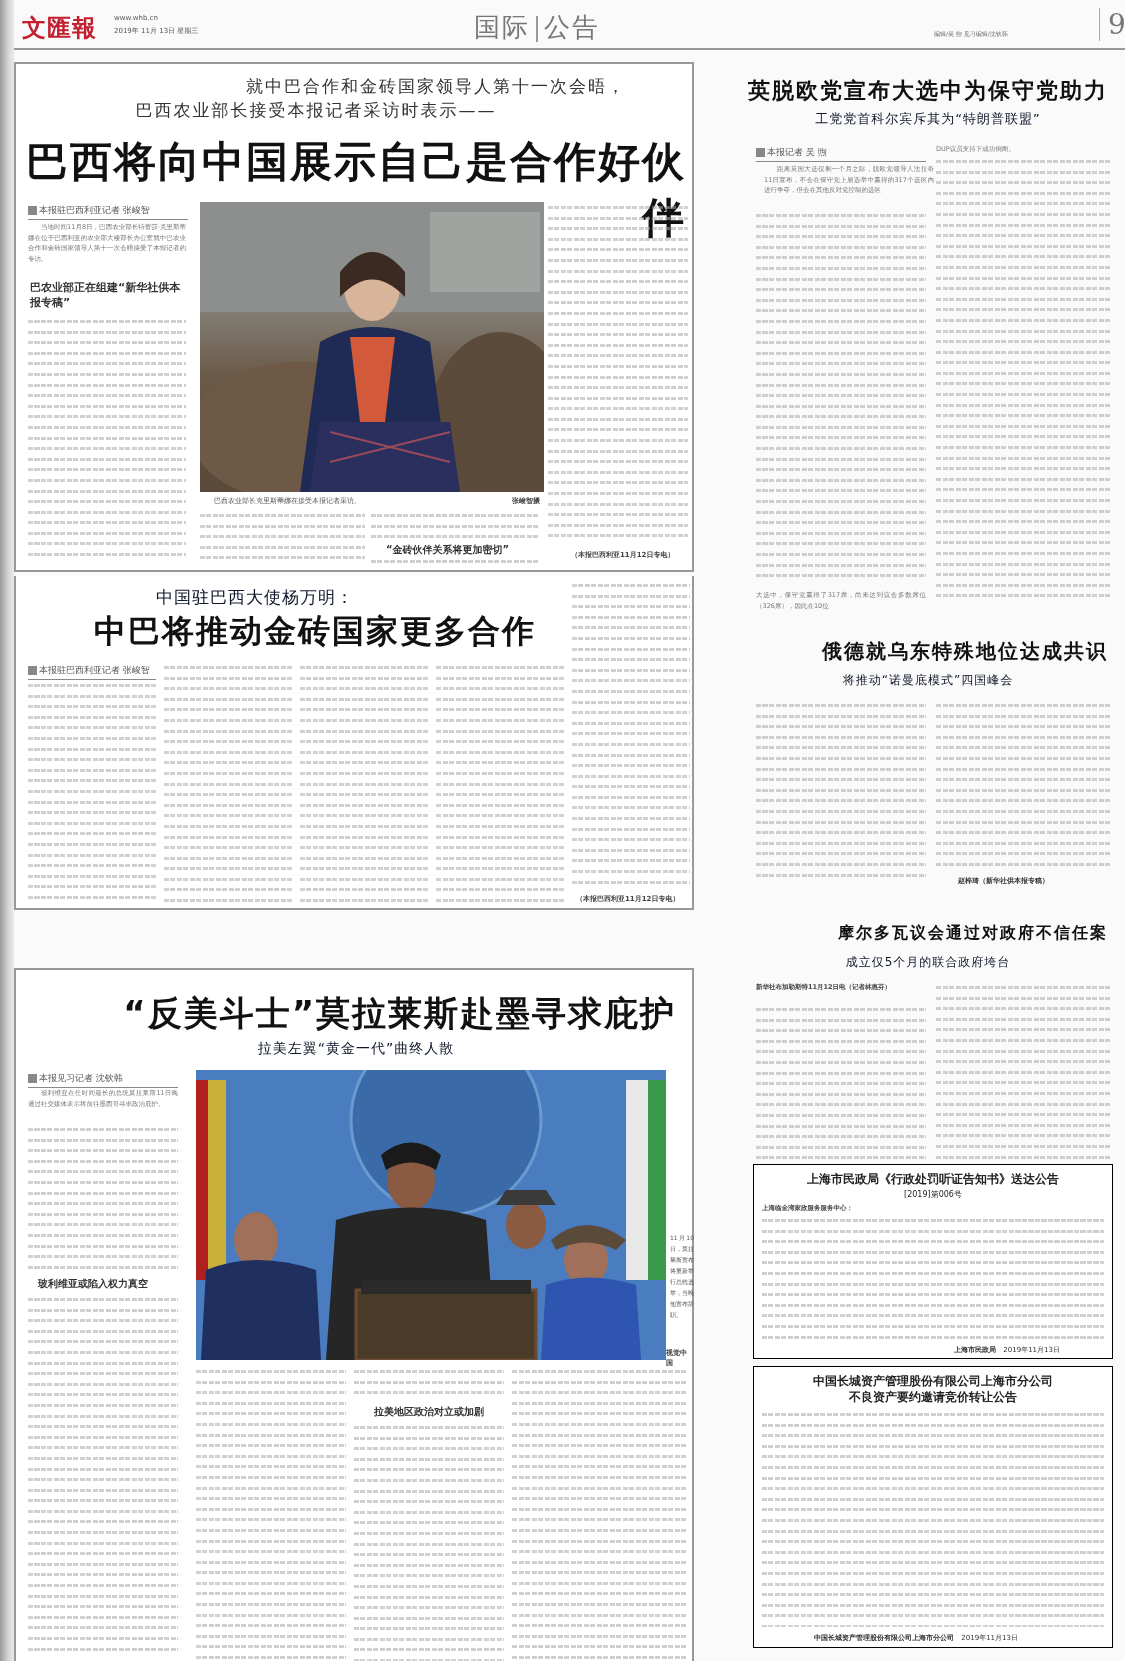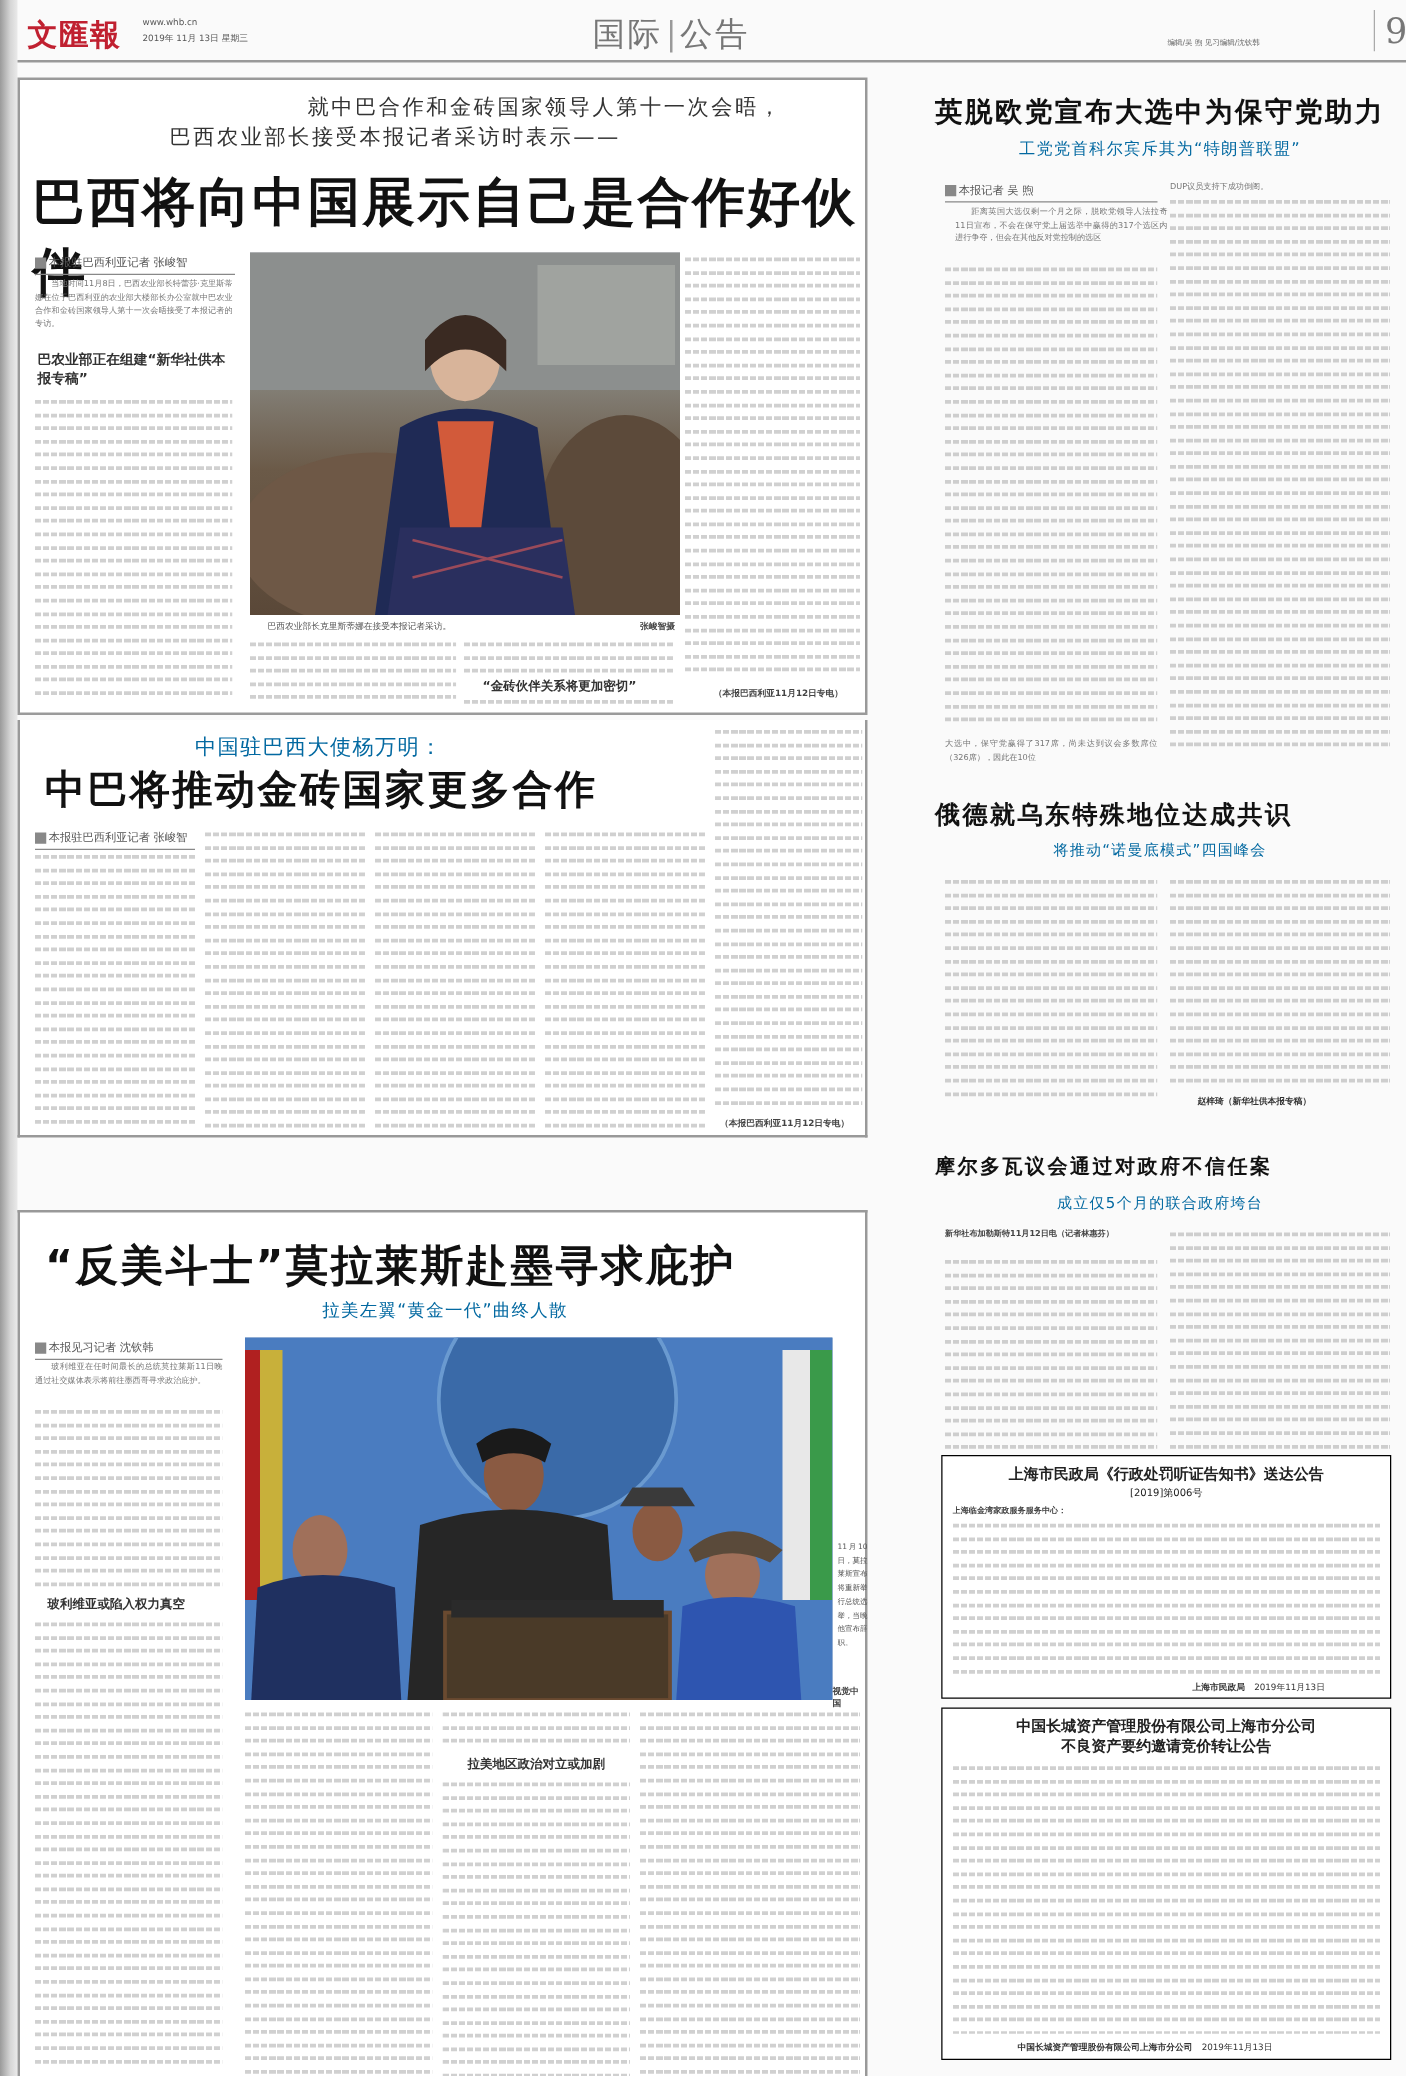--- a/index.html
+++ b/index.html
@@ -9,22 +9,22 @@
 .masthead{position:absolute;left:14px;top:0;width:1111px;height:50px;border-bottom:2px solid #999}
 .logo{position:absolute;left:8px;top:12px;font-family:"DejaVu Serif",serif;font-size:24px;font-weight:bold;color:#c02030;letter-spacing:1px}
 .mh-url{position:absolute;left:100px;top:14px;font-size:7px;color:#555}
 .mh-date{position:absolute;left:100px;top:26px;font-size:7px;color:#555}
 .section{position:absolute;left:460px;top:10px;font-size:26px;color:#777;letter-spacing:2px}
 .section .bar{display:inline-block;width:2px;height:26px;background:#999;vertical-align:middle;margin:0 6px}
 .editors{position:absolute;left:920px;top:30px;font-size:6px;color:#666}
 .pageno{position:absolute;left:1085px;top:8px;font-family:"DejaVu Serif",serif;font-size:28px;color:#777;border-left:1px solid #aaa;padding-left:8px}
 .box{position:absolute;border:2px solid #999;background:#fff}
 .kicker{position:absolute;text-align:center;font-size:17px;color:#333;letter-spacing:2px;line-height:24px}
-.headline{position:absolute;text-align:left;font-weight:bold;color:#111;letter-spacing:2px}
-.subhead{position:absolute;text-align:center;color:#0369a1;letter-spacing:1px}
+.headline{position:absolute;text-align:right;font-weight:bold;color:#111;letter-spacing:2px}
+.subhead{position:absolute;text-align:center;color:#0f172a;letter-spacing:1px}
 .byline{position:absolute;font-size:9px;color:#555;border-bottom:1px solid #888;padding-bottom:2px}
 .byline .sq{display:inline-block;width:9px;height:9px;background:#888;vertical-align:middle;margin-right:2px}
 .col{position:absolute;font-size:6.5px;line-height:10.6px;color:#777;text-align:justify;overflow:hidden}
 .col .t{display:block;height:10.6px;background:repeating-linear-gradient(90deg,#aaa 0 5px,transparent 5px 6.5px);background-size:100% 3px;background-repeat:repeat-x;background-position:0 4px;opacity:.55}
 .subtitle-in{position:absolute;font-size:11px;font-weight:bold;color:#333;line-height:15px}
 .photo{position:absolute;overflow:hidden}
 .caption{position:absolute;font-size:7px;color:#555}
 .credit{position:absolute;font-size:7px;color:#444;font-weight:bold}
 .ad{position:absolute;border:1px solid #000000;background:#fff}
 .ad-title{position:absolute;left:0;width:100%;text-align:center;font-weight:bold;color:#222}

